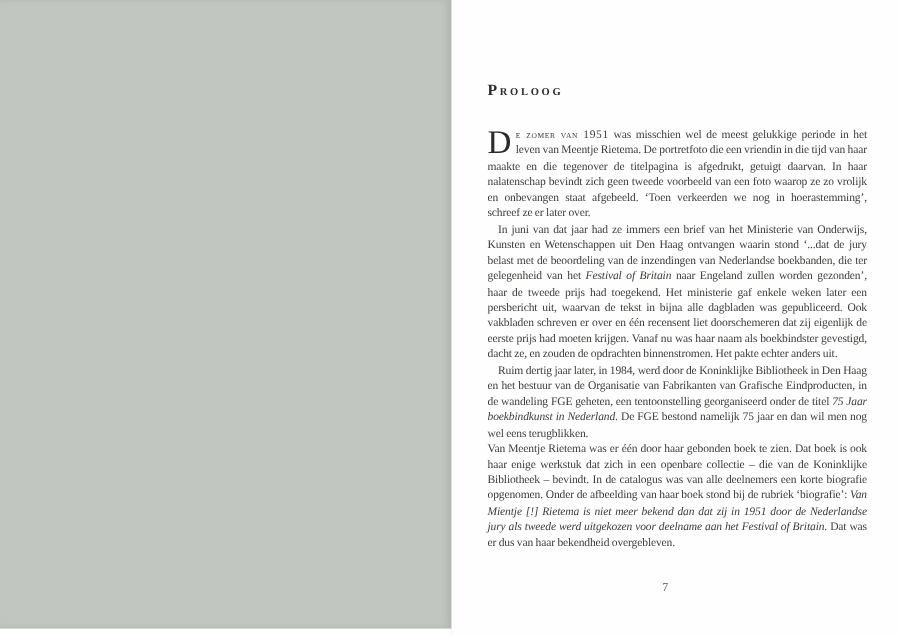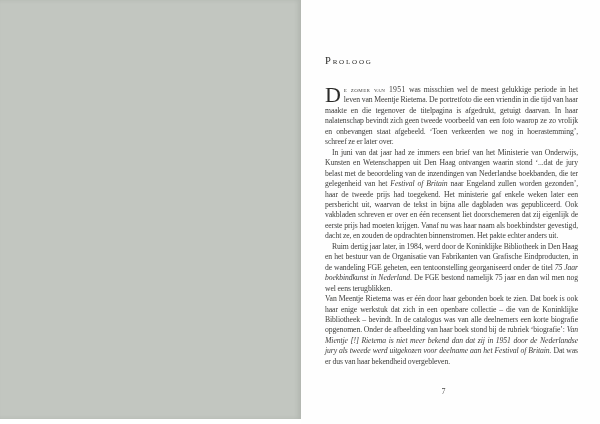--- a/index.html
+++ b/index.html
@@ -43,21 +43,21 @@
     height: 424px;
     background: #fefefe;
     color: #3a3a38;
   }
   .chapter-heading {
     position: absolute;
     left: 24px;   
     top: 55px;
     margin: 0;
     font-size: 10.5px;
-    font-weight: normal;
+    font-weight: bold;
     font-variant: small-caps;
     letter-spacing: 1.8px;
     color: #2b2b29;
     text-align: center;
   }
   .text-block {
     position: absolute;
     left: 24px;   
     top: 85px;
     width: 253px;

